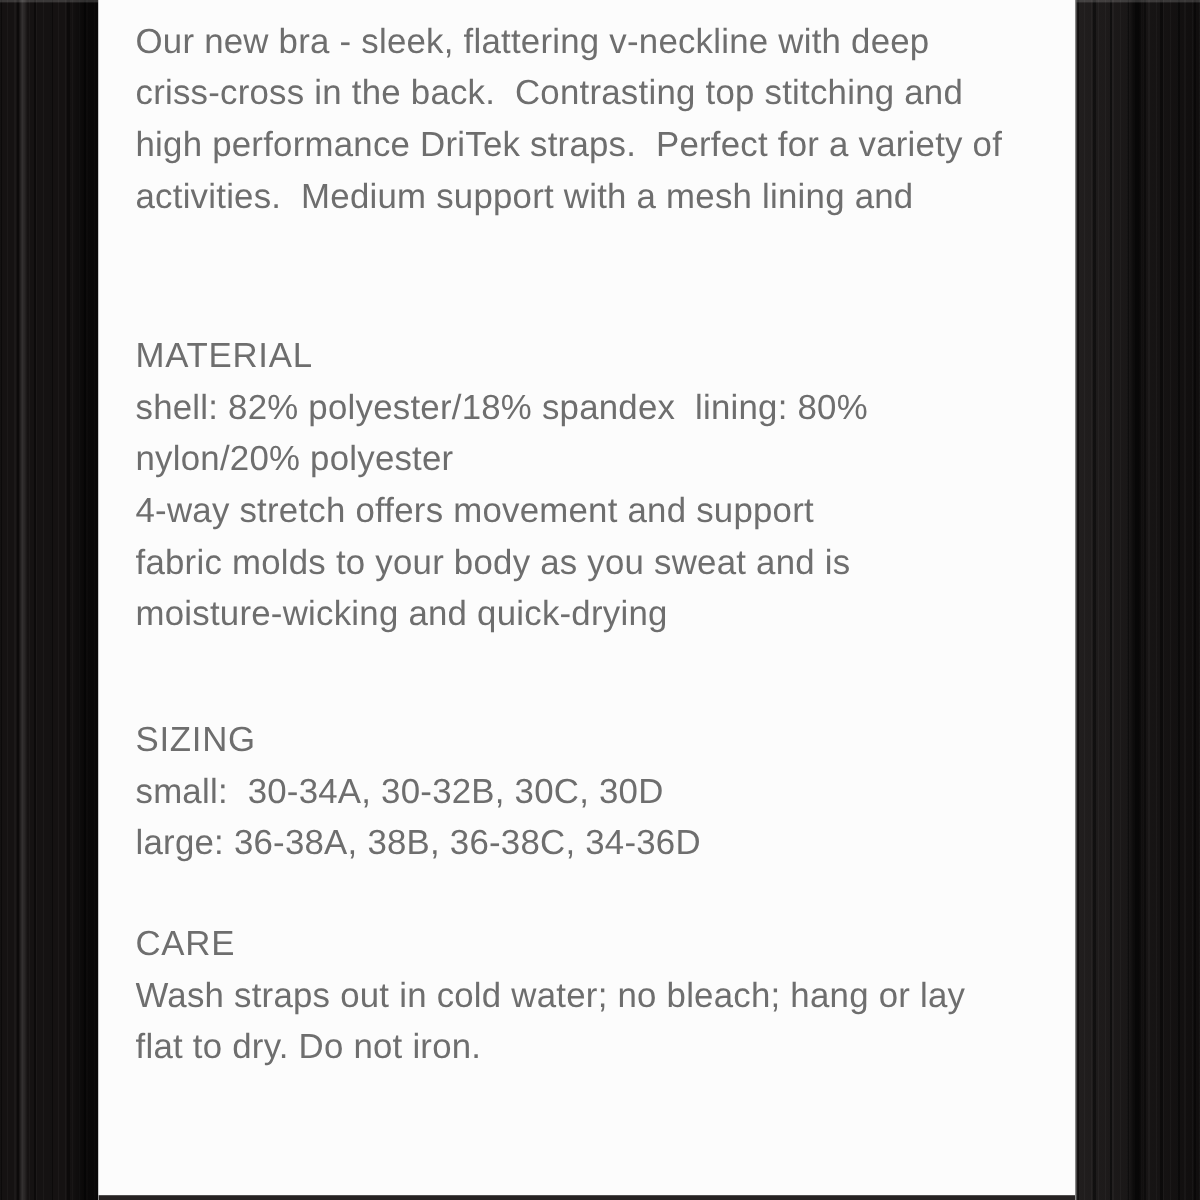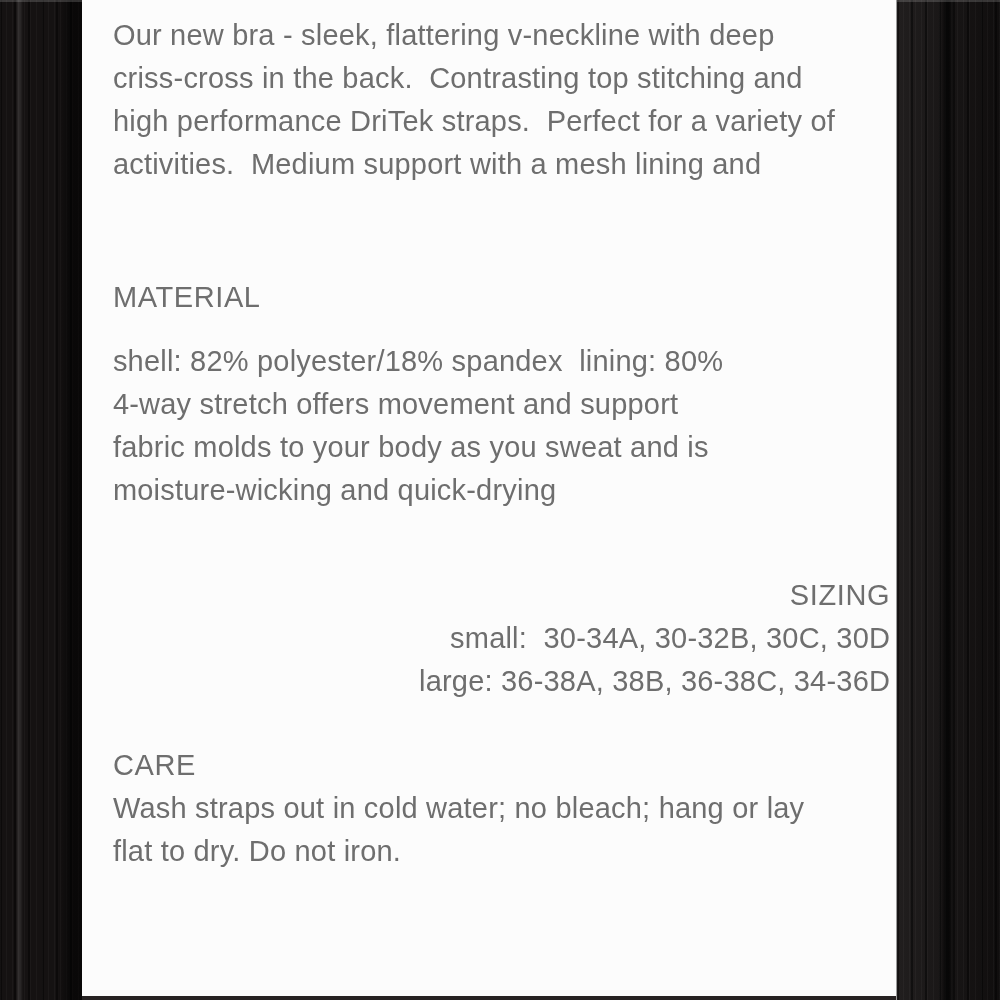--- a/index.html
+++ b/index.html
@@ -77,22 +77,22 @@
     letter-spacing: 0.2px;
     overflow: hidden;
   }
   .heading {
     font-size: 29px;
     line-height: 43px;
     letter-spacing: 0.6px;
     white-space: pre;
   }
   .sec-material-heading { margin-top: 90px; }
-  .sec-material-body    { margin-top: 21px; }
-  .sec-sizing           { margin-top: 62px; text-align: right; }
+  .sec-material-body    { }
+  .sec-sizing           { margin-top: 62px; }
   .sec-care             { margin-top: 41px; }
 </style>
 </head>
 <body>
 
 <div class="stage">
 
   <div class="frame frame-left"></div>
 
   <div class="content">
@@ -100,20 +100,21 @@
     <div>
       <div class="tline">Our new bra - sleek, flattering v-neckline with deep</div>
       <div class="tline">criss-cross in the back.  Contrasting top stitching and</div>
       <div class="tline">high performance DriTek straps.  Perfect for a variety of</div>
       <div class="tline">activities.  Medium support with a mesh lining and</div>
     </div>
 
     <div class="heading sec-material-heading">MATERIAL</div>
     <div class="sec-material-body">
       <div class="tline">shell: 82% polyester/18% spandex  lining: 80%</div>
+      <div class="tline">nylon/20% polyester</div>
       <div class="tline">4-way stretch offers movement and support</div>
       <div class="tline">fabric molds to your body as you sweat and is</div>
       <div class="tline">moisture-wicking and quick-drying</div>
     </div>
 
     <div class="sec-sizing">
       <div class="heading">SIZING</div>
       <div class="tline">small:  30-34A, 30-32B, 30C, 30D</div>
       <div class="tline">large: 36-38A, 38B, 36-38C, 34-36D</div>
     </div>

